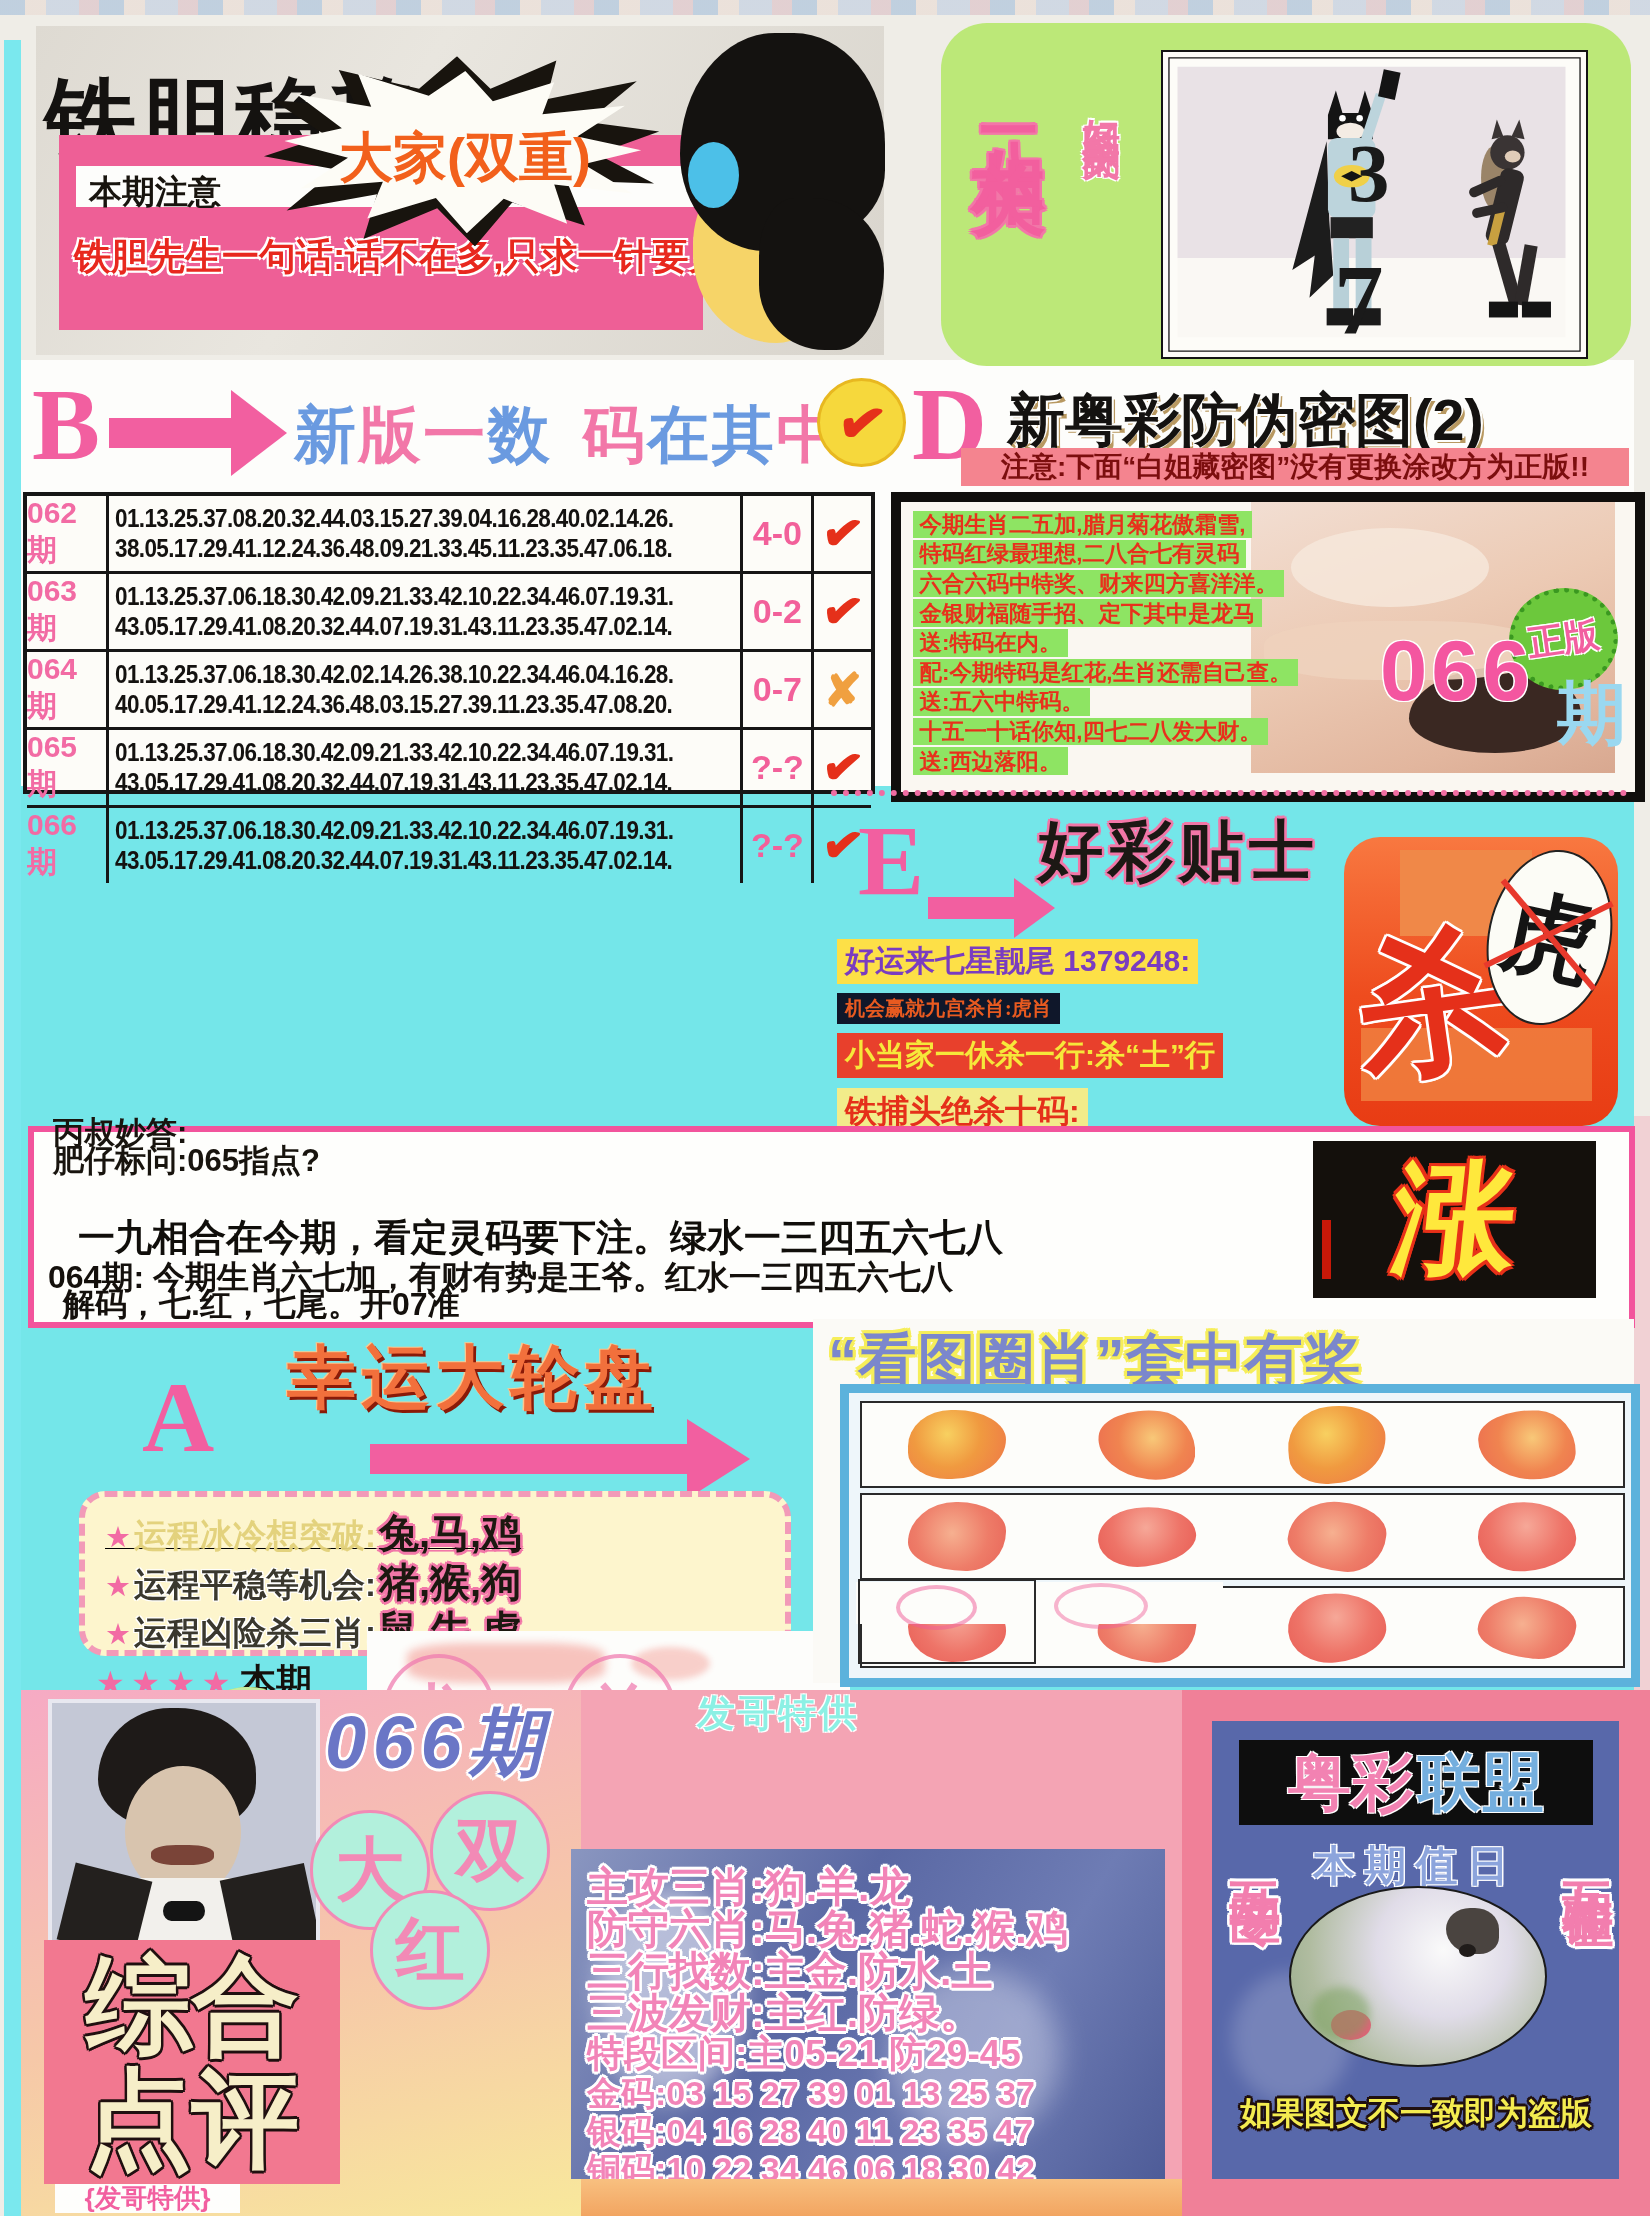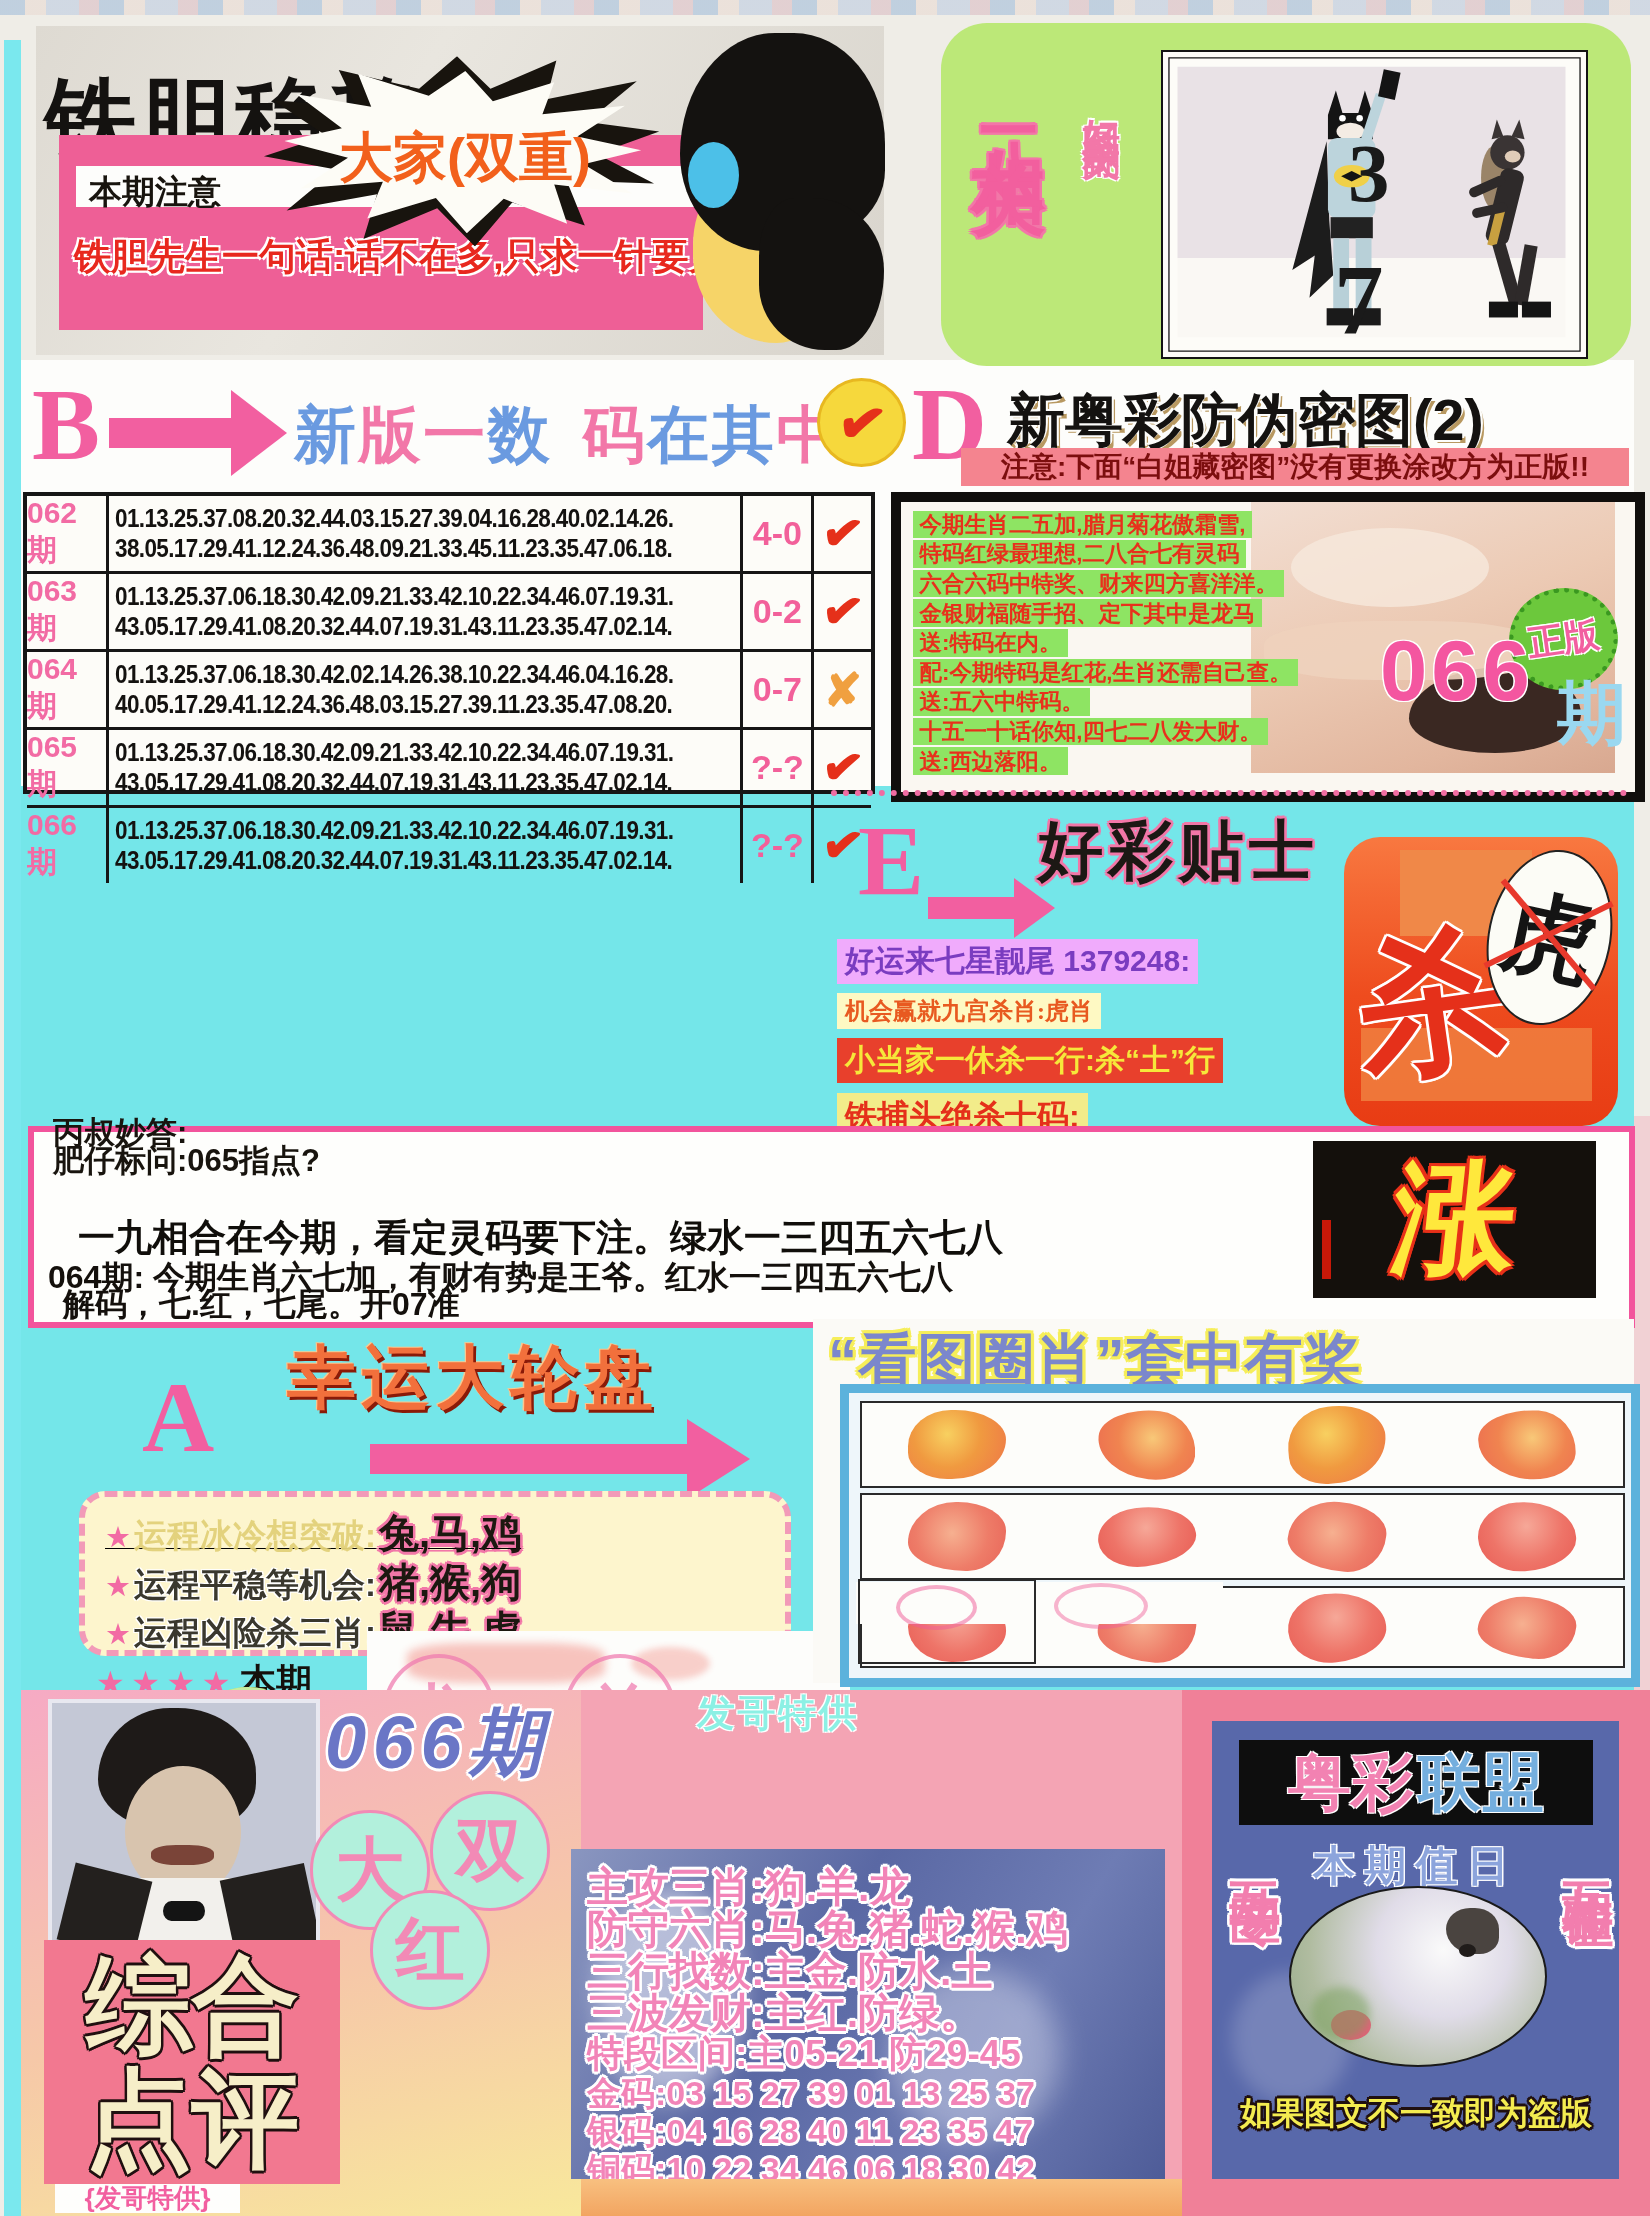--- a/index.html
+++ b/index.html
@@ -226,22 +226,22 @@
   <div class="abs" style="left:831px;top:790px;width:796px;border-top:6px dotted #f06ca2;"></div>
   <div class="abs serifL" style="left:858px;top:804px;font-size:99px;">E</div>
   <div class="abs" style="left:928px;top:878px;width:132px;height:59px;">
     <div class="abs" style="left:0;top:18.5px;width:86px;height:22.4px;background:#f25fa0;"></div>
     <div class="abs" style="left:86px;top:0;width:0;height:0;border-top:30px solid transparent;border-bottom:30px solid transparent;border-left:41px solid #f25fa0;"></div>
   </div>
   <div class="abs opk" style="left:1038px;top:807px;font-size:65px;font-weight:900;color:#1c1814;letter-spacing:5.3px;">好彩贴士</div>
   <div class="abs vtext" style="left:1550px;top:831px;font-size:42px;font-weight:900;color:#e8391c;
               text-shadow:-2px -2px 0 #f8e048,2px -2px 0 #f8e048,-2px 2px 0 #f8e048,2px 2px 0 #f8e048;">怒斩</div>
   <div class="abs" style="left:837px;top:939px;">
-    <div class="eline" style="color:#7a3cc0;background:#f0abfc;font-size:30px;">好运来七星靓尾 1379248:</div>
-    <div class="eline" style="color:#e85a20;background:#fef9c3;font-size:24px;font-family:Liberation Serif, serif;">机会赢就九宫杀肖:虎肖</div>
+    <div class="eline" style="color:#7a3cc0;background:#fde047;font-size:30px;">好运来七星靓尾 1379248:</div>
+    <div class="eline" style="color:#e85a20;background:#0f172a;font-size:20px;font-family:Liberation Serif, serif;">机会赢就九宫杀肖:虎肖</div>
     <div class="eline" style="color:#f6e83a;background:#e8402c;font-size:30px;">小当家一休杀一行:杀“土”行</div>
     <div class="eline" style="color:#e5301a;background:#f2ec8a;font-size:32px;">铁捕头绝杀十码:</div>
     <div class="eline" style="color:#e5301a;background:#f2ec8a;font-size:33px;">03.15.27.39.26</div>
     <div class="eline" style="color:#e5301a;background:#d4ec96;font-size:33px;">04.16.28.40.38</div>
   </div>
 
   <div class="abs" style="left:1344px;top:837px;width:274px;height:289px;border-radius:36px;background:linear-gradient(180deg,#f87840 0%,#ee4c1e 55%,#e83c14 100%);overflow:hidden;">
     <div class="abs" style="left:56px;top:13.2px;width:132px;height:86px;background:#f08848;"></div>
     <div class="abs" style="left:16.5px;top:191px;width:231px;height:73px;background:#f08040;opacity:.85;"></div>
     <div class="abs ow" style="left:12px;top:63px;font-size:155px;font-weight:900;color:#e5301a;transform:rotate(-8deg);">杀</div>

